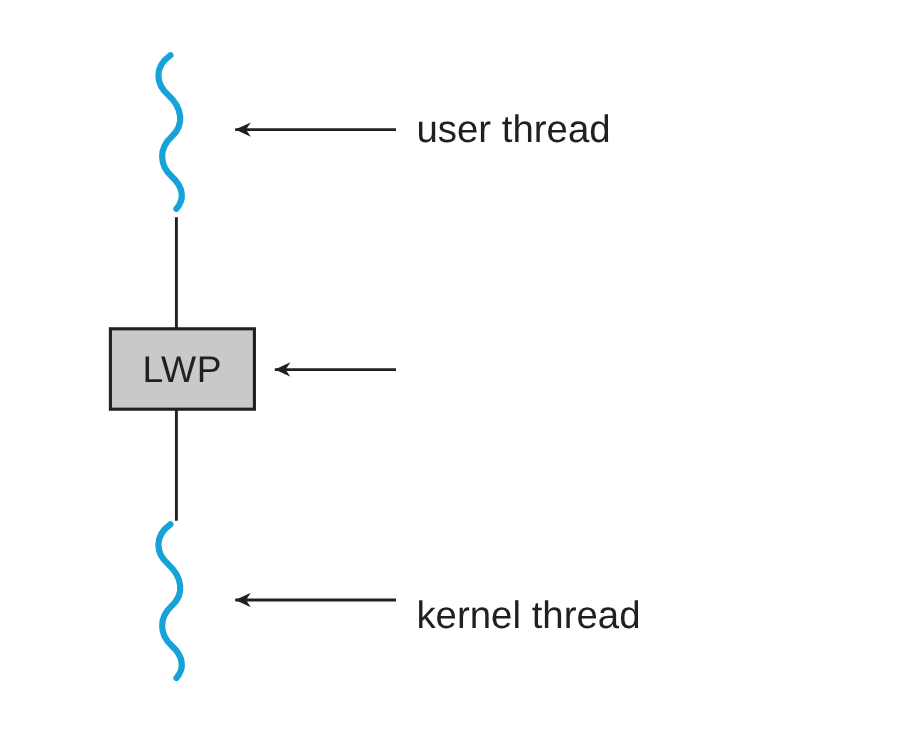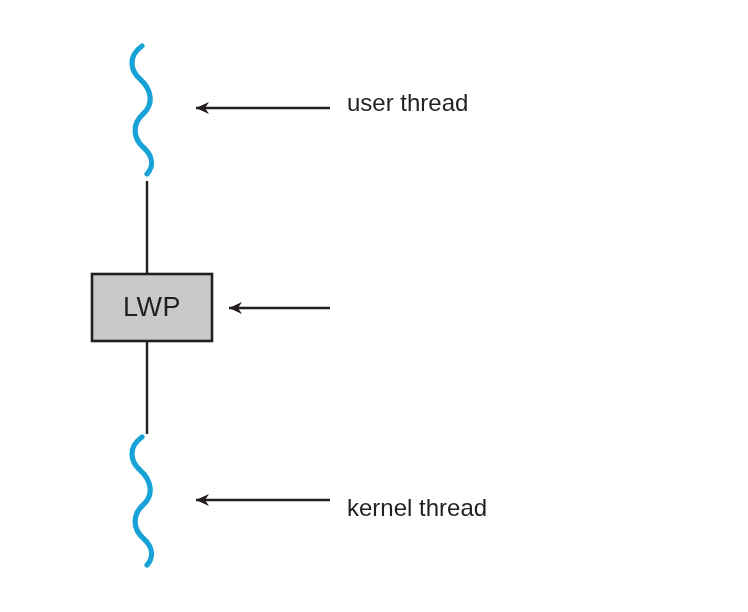--- a/index.html
+++ b/index.html
@@ -20,33 +20,33 @@
   #diagram-svg {
     position: absolute;
     left: 0;
     top: 0;
     width: 748px;
     height: 612px;
   }
   .label-text {
     position: absolute;
     font-family: "Liberation Sans", sans-serif;
-    font-size: 24px;
+    font-size: 32px;
     color: #231f20;
     white-space: nowrap;
     line-height: 1;
   }
   #label-user-thread   { left: 347px; top: 91px; }
   #label-lwp-process   { left: 347px; top: 291px; }
   #label-kernel-thread { left: 347px; top: 496px; }
 
   .box-text {
     position: absolute;
     font-family: "Liberation Sans", sans-serif;
-    font-size: 27px;
+    font-size: 31px;
     color: #231f20;
     left: 92px;
     top: 274px;
     width: 120px;
     height: 67px;
     display: flex;
     align-items: center;
     justify-content: center;
     letter-spacing: 0.5px;
   }

